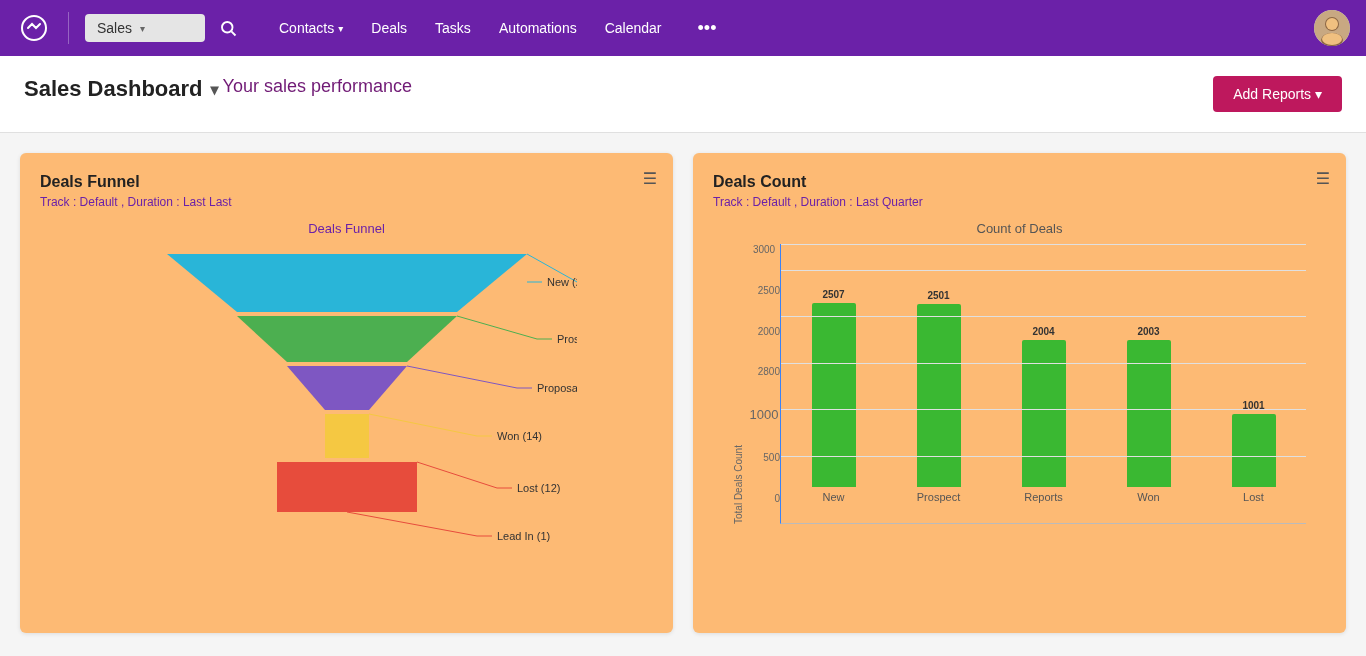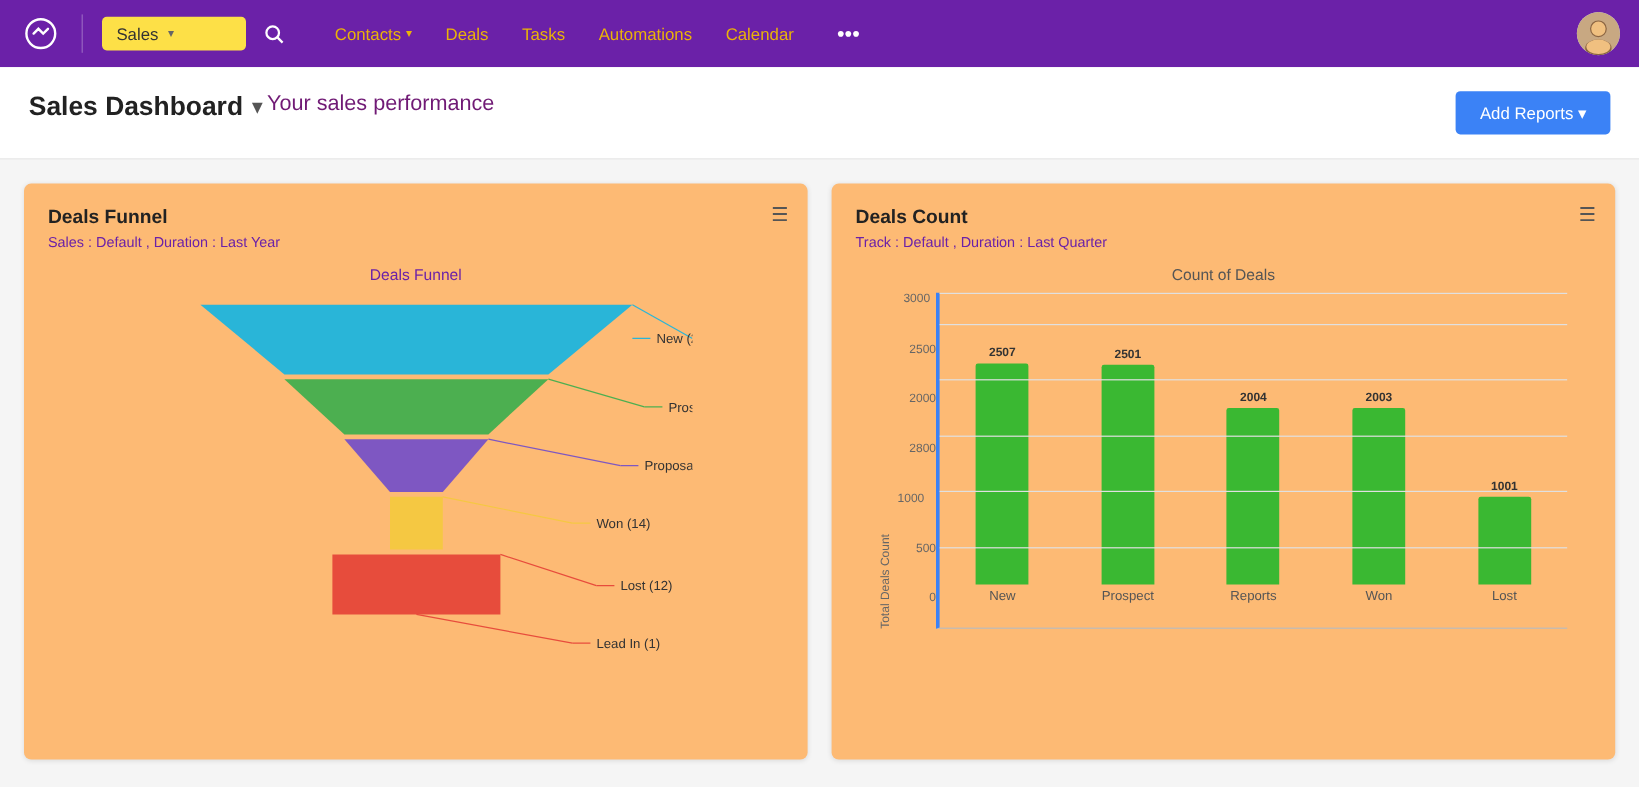--- a/index.html
+++ b/index.html
@@ -19,38 +19,38 @@
       background: transparent;
       display: flex; align-items: center; justify-content: center;
     }
     .nav-logo svg { width: 28px; height: 28px; }
     .nav-divider {
       width: 1px; height: 32px;
       background: rgba(255,255,255,0.3);
       margin: 0 8px;
     }
     .nav-dropdown {
-      background: #fde047;
+      background: #e5e5e5;
       border-radius: 4px;
       padding: 6px 12px;
       display: flex; align-items: center; gap: 8px;
       cursor: pointer; min-width: 120px;
       font-size: 14px; color: #333;
     }
     .nav-dropdown-arrow { font-size: 10px; color: #666; }
     .nav-search-btn {
       background: transparent; border: none; cursor: pointer;
       color: white; font-size: 20px; padding: 6px;
       display: flex; align-items: center;
     }
     .nav-items {
       display: flex; align-items: center; gap: 4px; margin-left: 16px;
     }
     .nav-item {
-      color: #eab308; font-size: 14px; padding: 8px 12px;
+      color: #ffffff; font-size: 14px; padding: 8px 12px;
       cursor: pointer; border-radius: 4px;
       display: flex; align-items: center; gap: 4px;
     }
     .nav-more { margin-left: auto; color: white; font-size: 18px; cursor: pointer; padding: 8px; }
     .nav-avatar {
       width: 36px; height: 36px; border-radius: 50%;
       background: #ccc; overflow: hidden; cursor: pointer;
       margin-left: 8px;
     }
 
@@ -62,21 +62,21 @@
       border-bottom: 1px solid #e0e0e0;
     }
     .page-title-section { display: flex; flex-direction: row; gap: 4px; }
     .page-title {
       font-size: 22px; font-weight: bold; color: #222;
       display: flex; align-items: center; gap: 8px;
     }
     .page-title-arrow { font-size: 16px; color: #555; cursor: pointer; }
     .page-subtitle { font-size: 18px; color: #701a75; }
     .add-reports-btn {
-      background: #3b82f6;
+      background: #be185d;
       color: white; border: none; border-radius: 4px;
       padding: 10px 20px; font-size: 14px; cursor: pointer;
       display: flex; align-items: center; gap: 6px;
     }
 
     
     .main-content {
       display: flex; gap: 20px;
       padding: 20px 20px;
       height: calc(656px - 56px - 80px);
@@ -175,21 +175,21 @@
     <div class="page-subtitle">Your sales performance</div>
   </div>
   <button class="add-reports-btn">Add Reports ▾</button>
 </div>
 
 <div class="main-content">
 
   <div class="chart-card">
     <div class="chart-title">Deals Funnel</div>
     <div class="chart-subtitle">
-      <span>Sales : Default ,  Duration : Last Year</span>
+      <span>Track : Default ,  Duration : Last Last</span>
     </div>
     <div class="chart-menu-btn">☰</div>
     <div class="chart-center-title">Deals Funnel</div>
 
     <div style="display:flex; align-items:flex-start; justify-content:center; position:relative;">
       <svg width="460" height="310" viewBox="0 0 460 310">
 
         <polygon points="50,10 410,10 340,68 120,68" fill="#29b5d8"></polygon>
         <line x1="410" y1="10" x2="460" y2="38" stroke="#29b5d8" stroke-width="1"></line>
 
@@ -237,28 +237,28 @@
 
     <div style="padding: 0 20px; margin-top:8px;">
       <div class="bar-chart-title">Count of Deals</div>
       <div style="display:flex; height:280px; position:relative;">
 
         <div style="writing-mode:vertical-rl; transform:rotate(180deg); font-size:10px; color:#666; white-space:nowrap; margin-right:4px; display:flex; align-items:center;">Total Deals Count</div>
 
         <div style="display:flex; flex-direction:column-reverse; justify-content:space-between; width:32px; padding-bottom:20px;">
           <div style="font-size:10px;color:#666;text-align:right;">0</div>
           <div style="font-size:10px;color:#666;text-align:right;">500</div>
-          <div style="font-size:10px;color:#666;text-align:left;">1000</div>
+          <div style="font-size:13px;color:#666;text-align:center;">1000</div>
           <div style="font-size:10px;color:#666;text-align:right;">2800</div>
           <div style="font-size:10px;color:#666;text-align:right;">2000</div>
           <div style="font-size:10px;color:#666;text-align:right;">2500</div>
           <div style="font-size:10px;color:#666;text-align:center;">3000</div>
         </div>
 
-        <div style="flex:1; border-left:3px solid #3b82f6; border-bottom:1px solid #bbb; position:relative; display:flex; align-items:flex-end; padding-bottom:20px;">
+        <div style="flex:1; border-left:1px solid #3b82f6; border-bottom:1px solid #bbb; position:relative; display:flex; align-items:flex-end; padding-bottom:20px;">
 
           <div style="position:absolute;left:0;right:0;bottom:calc(20px + 16.67%);border-top:1px solid #e0e0e0;"></div>
           <div style="position:absolute;left:0;right:0;bottom:calc(20px + 33.33%);border-top:1px solid #e0e0e0;"></div>
           <div style="position:absolute;left:0;right:0;bottom:calc(20px + 50%);border-top:1px solid #e0e0e0;"></div>
           <div style="position:absolute;left:0;right:0;bottom:calc(20px + 66.67%);border-top:1px solid #e0e0e0;"></div>
           <div style="position:absolute;left:0;right:0;bottom:calc(20px + 83.33%);border-top:1px solid #e0e0e0;"></div>
           <div style="position:absolute;left:0;right:0;top:0;border-top:1px solid #e0e0e0;"></div>
 
           <div class="bar-group">
             <div class="bar-value">2507</div>

